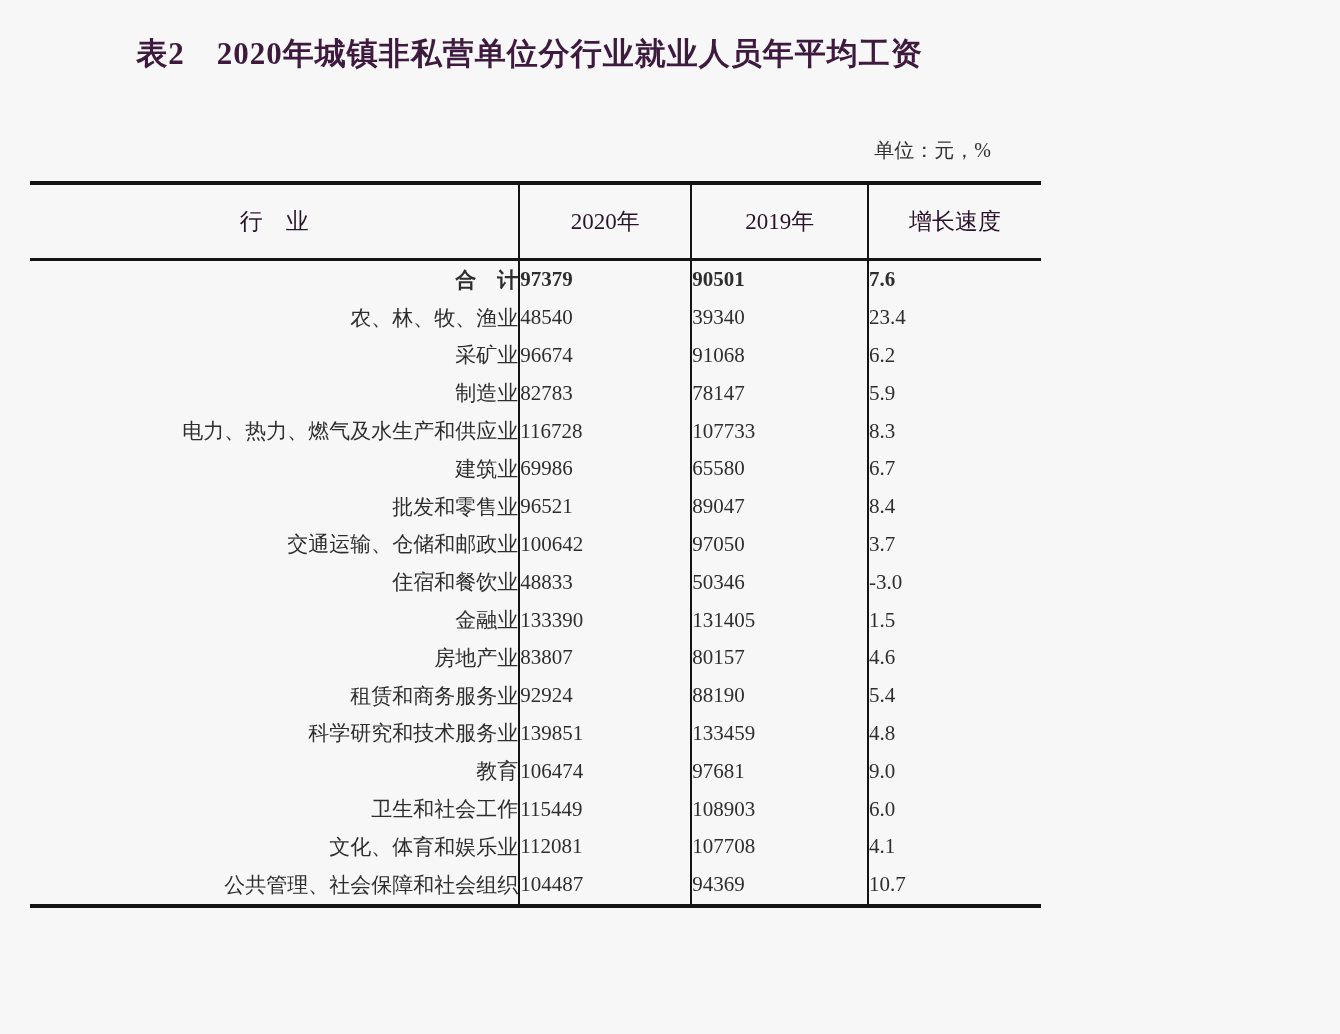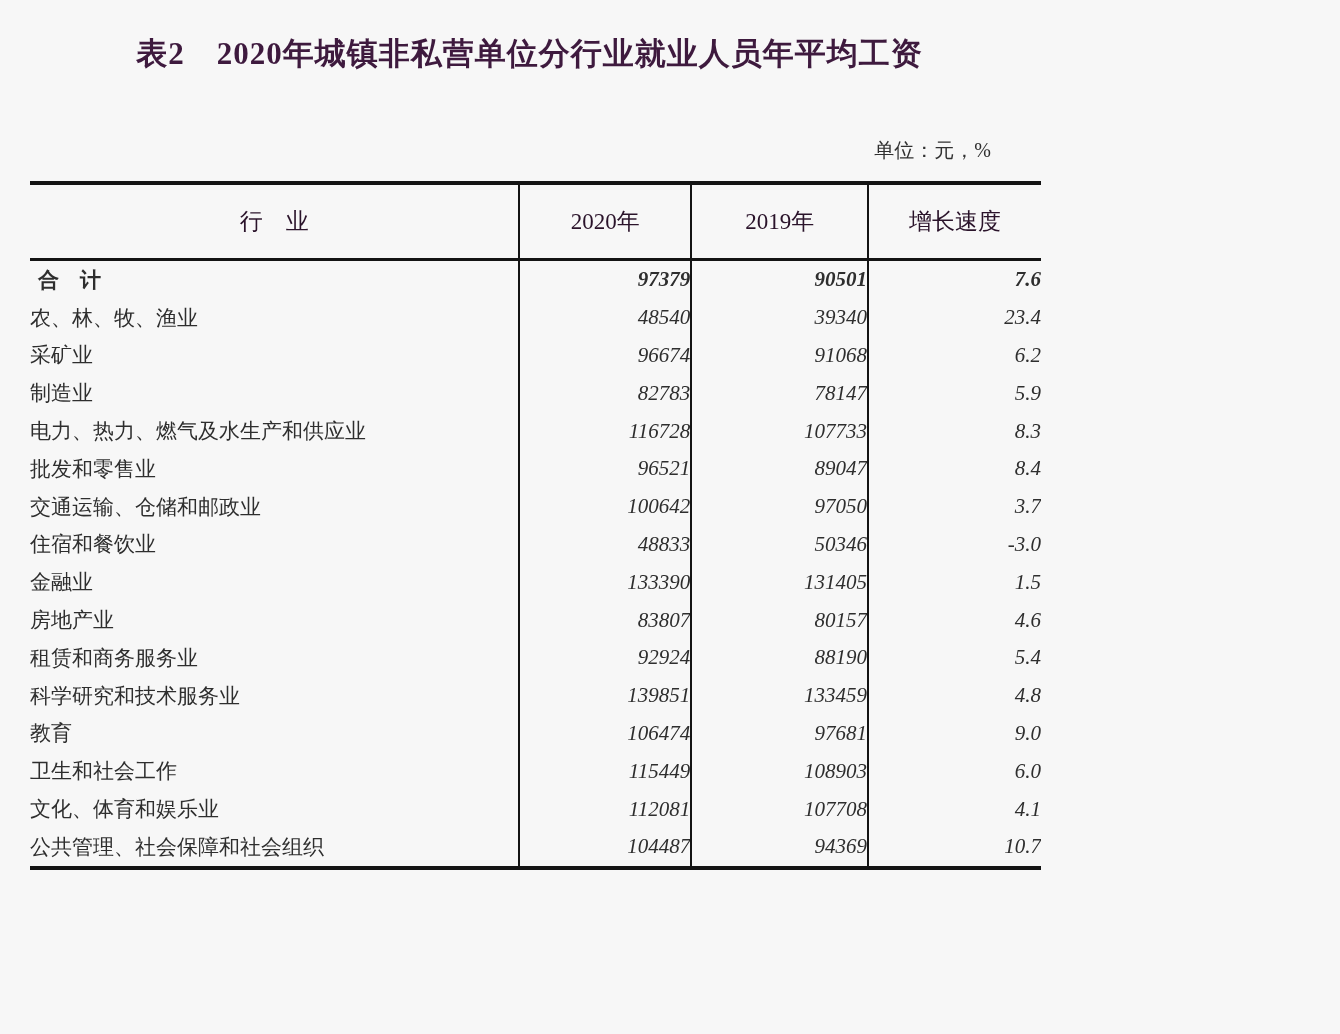--- a/index.html
+++ b/index.html
@@ -56,22 +56,22 @@
 
   table.wage tbody td {
     height: 37.8px;
     padding: 0;
     font-size: 21px;
     color: #2e2e2e;
     vertical-align: middle;
     white-space: nowrap;
     overflow: hidden;
   }
-  td.label { text-align: left; padding-left: 30px; }
-  td.num   { text-align: right; padding-right: 10px; font-style: italic; }
+  td.label { text-align: right; padding-left: 30px; }
+  td.num   { padding-right: 10px; }
   tr.total td { font-weight: bold; }
   tr.total td.label { padding-left: 8px; }
 </style>
 </head>
 <body>
 
 <div class="page">
 
   <div class="title">表2　2020年城镇非私营单位分行业就业人员年平均工资</div>
 
@@ -122,20 +122,26 @@
     <td class="num">5.9</td>
   </tr>
 
   <tr>
     <td class="label">电力、热力、燃气及水生产和供应业</td>
     <td class="num">116728</td>
     <td class="num">107733</td>
     <td class="num">8.3</td>
   </tr>
 
+  <tr>
+    <td class="label">建筑业</td>
+    <td class="num">69986</td>
+    <td class="num">65580</td>
+    <td class="num">6.7</td>
+  </tr>
 
   <tr>
     <td class="label">批发和零售业</td>
     <td class="num">96521</td>
     <td class="num">89047</td>
     <td class="num">8.4</td>
   </tr>
 
   <tr>
     <td class="label">交通运输、仓储和邮政业</td>

